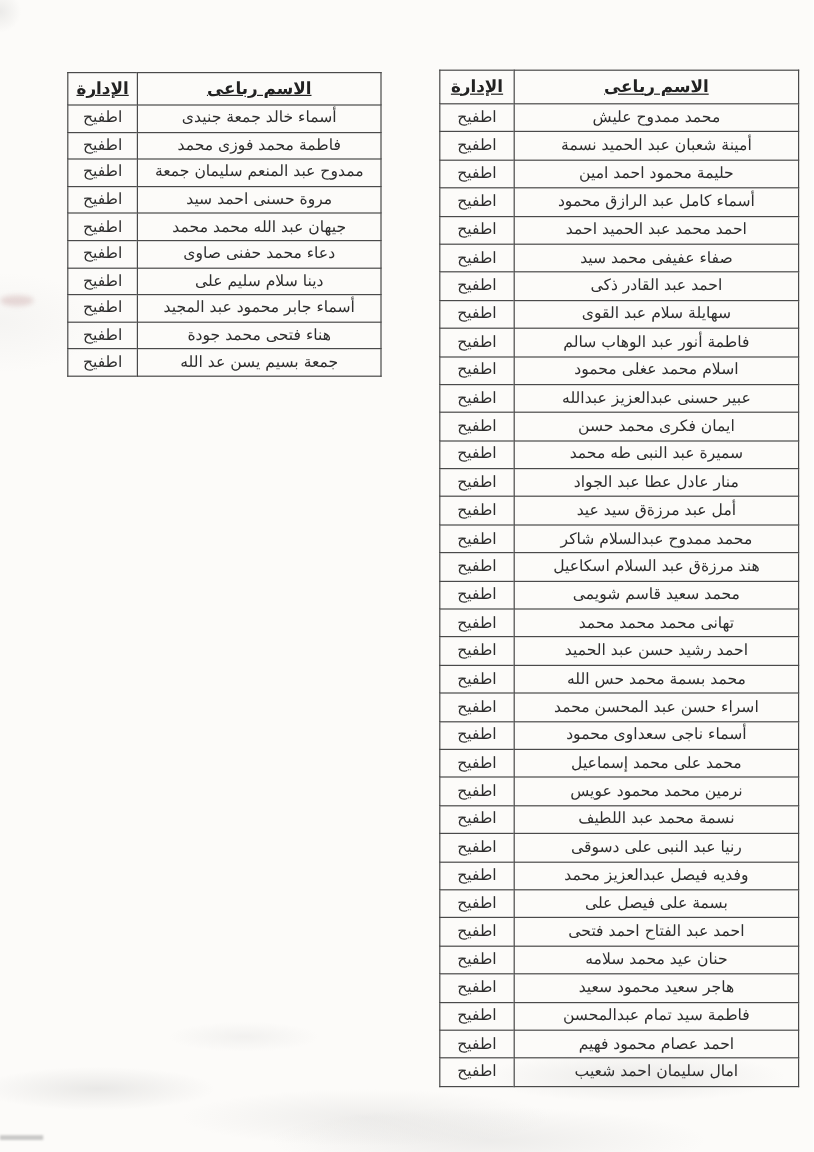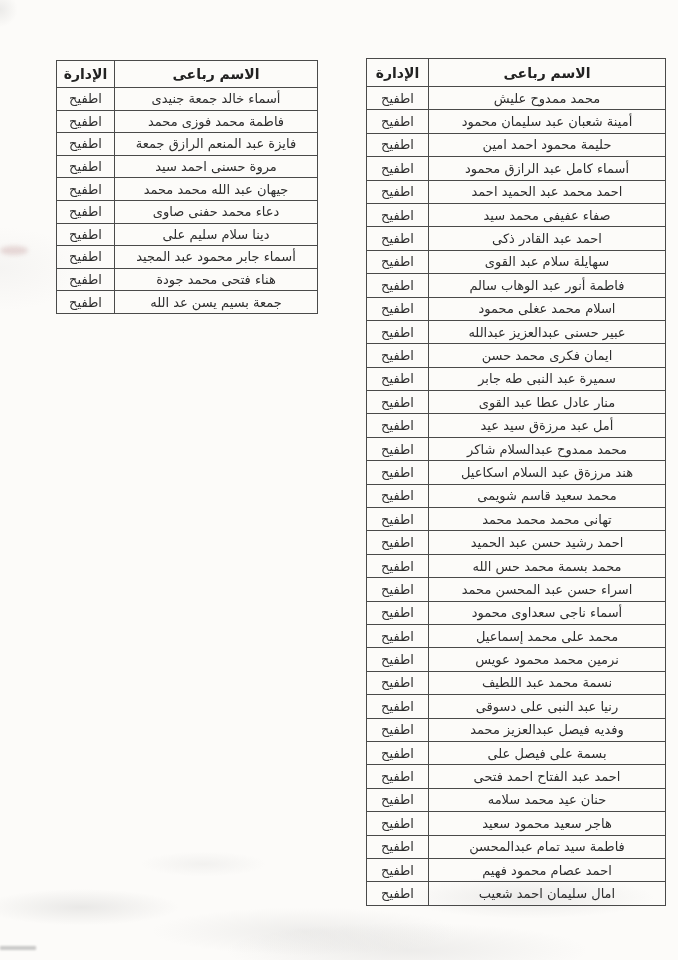--- a/index.html
+++ b/index.html
@@ -29,21 +29,21 @@
     color: #2e2e2e;
   }
   th, td {
     border: 1px solid #4a4a4a;
     text-align: center;
     vertical-align: middle;
     padding: 0 3px;
     overflow: hidden;
     white-space: nowrap;
   }
-  th { font-weight: bold; color: #222; }
+  th { font-weight: bold; color: #222; text-decoration: underline; }
   .tbl-right { left: 366px; top: 58px; width: 300px; }
   .tbl-right col.c-name  { width: 237px; }
   .tbl-right col.c-admin { width: 62px; }
   .tbl-right th { height: 27px; font-size: 14px; }
   .tbl-right td { height: 22.4px; font-size: 13px; }
   .tbl-left { left: 56px; top: 60px; width: 261px; }
   .tbl-left col.c-name  { width: 203px; }
   .tbl-left col.c-admin { width: 58px; }
   .tbl-left th { height: 26px; font-size: 14px; }
   .tbl-left td { height: 21.6px; font-size: 13px; }
@@ -76,21 +76,21 @@
         <th>الاسم رباعى</th>
         <th>الإدارة</th>
       </tr>
     </thead>
     <tbody>
         <tr>
           <td>محمد ممدوح عليش</td>
           <td>اطفيح</td>
         </tr>
         <tr>
-          <td>أمينة شعبان عبد سليمان محمود</td>
+          <td>أمينة شعبان عبد الحميد نسمة</td>
           <td>اطفيح</td>
         </tr>
         <tr>
           <td>حليمة محمود احمد امين</td>
           <td>اطفيح</td>
         </tr>
         <tr>
           <td>أسماء كامل عبد الرازق محمود</td>
           <td>اطفيح</td>
         </tr>
@@ -120,25 +120,25 @@
         </tr>
         <tr>
           <td>عبير حسنى عبدالعزيز عبدالله</td>
           <td>اطفيح</td>
         </tr>
         <tr>
           <td>ايمان فكرى محمد حسن</td>
           <td>اطفيح</td>
         </tr>
         <tr>
-          <td>سميرة عبد النبى طه جابر</td>
-          <td>اطفيح</td>
-        </tr>
-        <tr>
-          <td>منار عادل عطا عبد القوى</td>
+          <td>سميرة عبد النبى طه محمد</td>
+          <td>اطفيح</td>
+        </tr>
+        <tr>
+          <td>منار عادل عطا عبد الجواد</td>
           <td>اطفيح</td>
         </tr>
         <tr>
           <td>أمل عبد مرزةق سيد عيد</td>
           <td>اطفيح</td>
         </tr>
         <tr>
           <td>محمد ممدوح عبدالسلام شاكر</td>
           <td>اطفيح</td>
         </tr>
@@ -235,21 +235,21 @@
     <tbody>
         <tr>
           <td>أسماء خالد جمعة جنيدى</td>
           <td>اطفيح</td>
         </tr>
         <tr>
           <td>فاطمة محمد فوزى محمد</td>
           <td>اطفيح</td>
         </tr>
         <tr>
-          <td>فايزة عبد المنعم الرازق جمعة</td>
+          <td>ممدوح عبد المنعم سليمان جمعة</td>
           <td>اطفيح</td>
         </tr>
         <tr>
           <td>مروة حسنى احمد سيد</td>
           <td>اطفيح</td>
         </tr>
         <tr>
           <td>جيهان عبد الله محمد محمد</td>
           <td>اطفيح</td>
         </tr>

